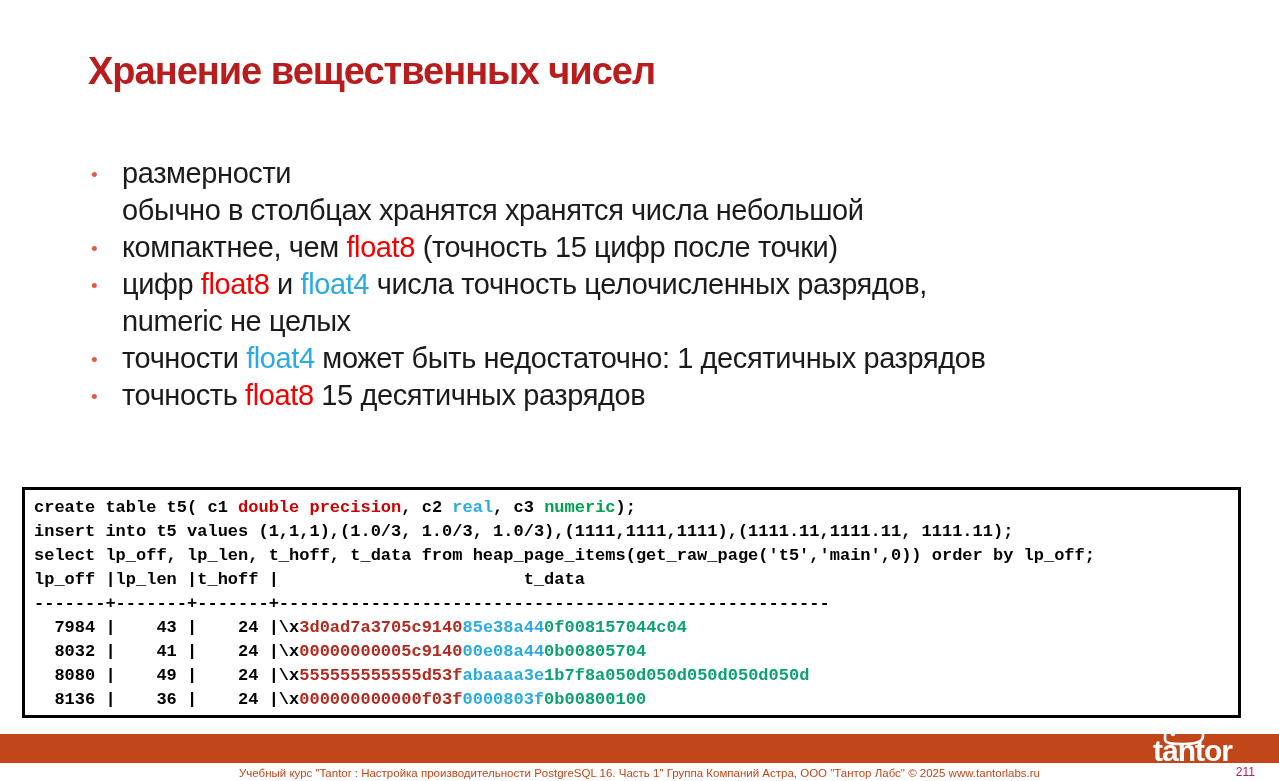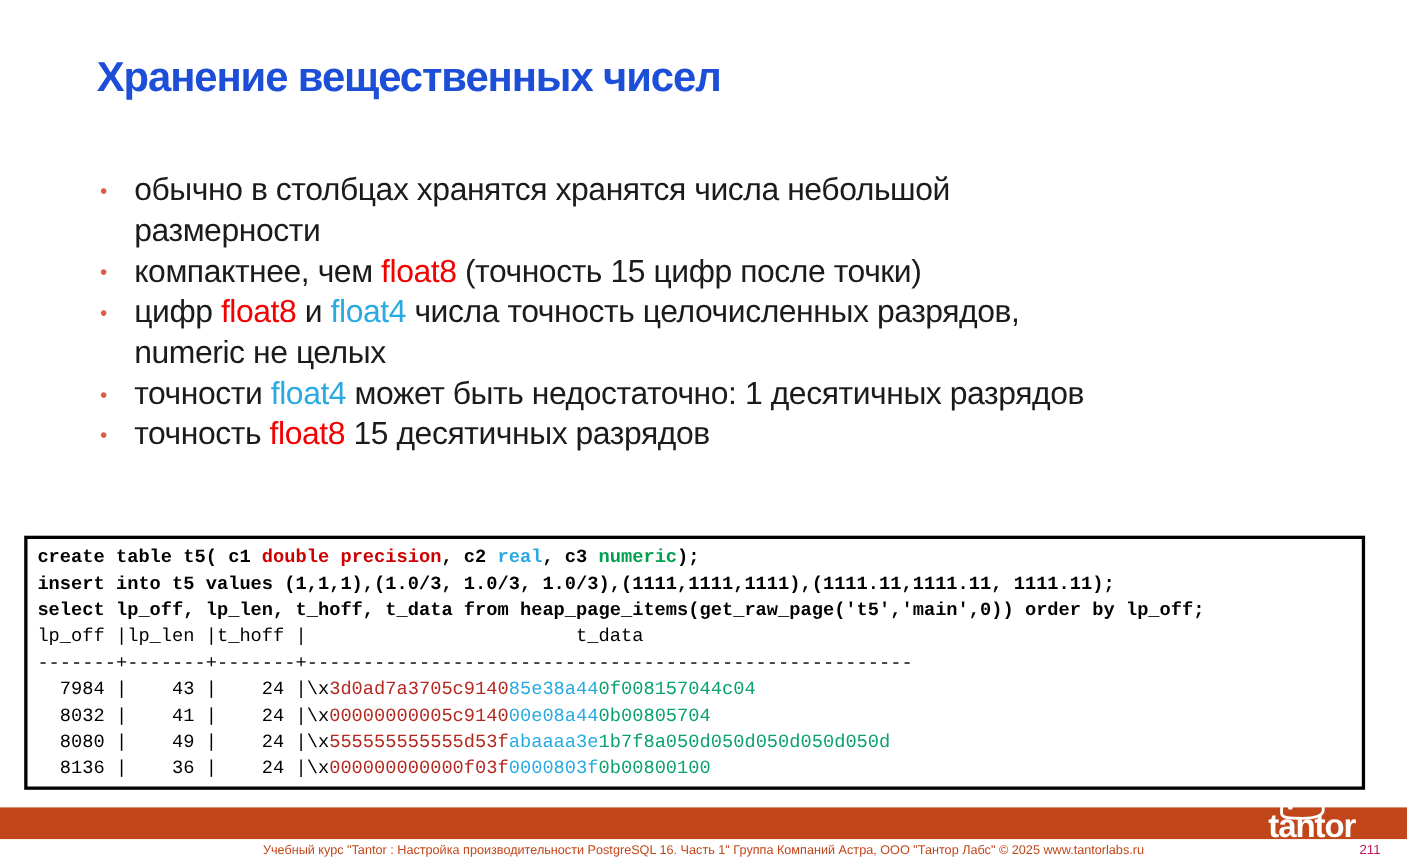--- a/index.html
+++ b/index.html
@@ -1,45 +1,45 @@
 <!DOCTYPE html>
 <html><head>
 <meta charset="utf-8">
 <style>
   html,body{margin:0;padding:0;width:1279px;height:781px;overflow:hidden;background:#ffffff;}
   .slide{position:relative;width:1279px;height:781px;background:#fff;font-family:"Liberation Sans",sans-serif;}
-  .title{position:absolute;left:88px;top:50px;font-size:38px;font-weight:bold;color:#1d4ed8;letter-spacing:-1px;margin:0;}
+  .title{position:absolute;left:88px;top:50px;font-size:38px;font-weight:bold;color:#b91c1c;letter-spacing:-1px;margin:0;}
   .bullets{position:absolute;left:88px;top:155px;width:1140px;}
   .bullet-item{position:relative;padding-left:34px;}
   .bullet-marker{position:absolute;left:3px;top:1px;font-size:19px;line-height:37px;}
   .bullet-line{font-size:29px;line-height:37px;color:#1b1b1b;letter-spacing:-0.4px;white-space:nowrap;}
   .code-box{position:absolute;left:22px;top:487px;width:1204px;height:219px;border:3px solid #000;background:#fff;
             padding:6px 0 0 9px;margin:0;font-family:"Liberation Mono","DejaVu Sans Mono",monospace;
             font-size:17px;line-height:24px;color:#000;white-space:pre;overflow:hidden;}
-  .code-line{white-space:pre;}
+  .code-line{white-space:pre;font-weight:bold;}
   .code-line.bold{font-weight:bold;}
   .footer{position:absolute;left:0;bottom:0;width:1279px;}
   .footer-band{position:relative;width:100%;height:29px;background:#c1471a;padding-left:10px;}
   .footer-strip{position:relative;width:100%;height:18px;background:#fff;text-align:center;}
   .footer-text{font-size:11.5px;line-height:18px;color:#c1471a;}
   .page-number{position:absolute;right:24px;top:0;font-size:12px;line-height:18px;color:#be185d;}
   .logo{position:absolute;right:22px;bottom:-2px;}
 </style>
 </head>
 <body>
 
 <div class="slide">
 
   <h1 class="title">Хранение вещественных чисел</h1>
 
   <div class="bullets" id="bullets">
       <div class="bullet-item">
         <span class="bullet-marker" style="color: rgb(221, 92, 73);">•</span>
+        <div class="bullet-line"><span>размерности</span></div>
         <div class="bullet-line"><span>обычно в столбцах хранятся хранятся числа небольшой</span></div>
-        <div class="bullet-line"><span>размерности</span></div>
       </div>
       <div class="bullet-item">
         <span class="bullet-marker" style="color: rgb(221, 92, 73);">•</span>
         <div class="bullet-line"><span>компактнее, чем </span><span style="color: rgb(244, 0, 0);">float8</span><span> (точность 15 цифр после точки)</span></div>
       </div>
       <div class="bullet-item">
         <span class="bullet-marker" style="color: rgb(221, 92, 73);">•</span>
         <div class="bullet-line"><span>цифр </span><span style="color: rgb(244, 0, 0);">float8</span><span> и </span><span style="color: rgb(41, 171, 226);">float4</span><span> числа точность целочисленных разрядов,</span></div>
         <div class="bullet-line"><span>numeric не целых</span></div>
       </div>

